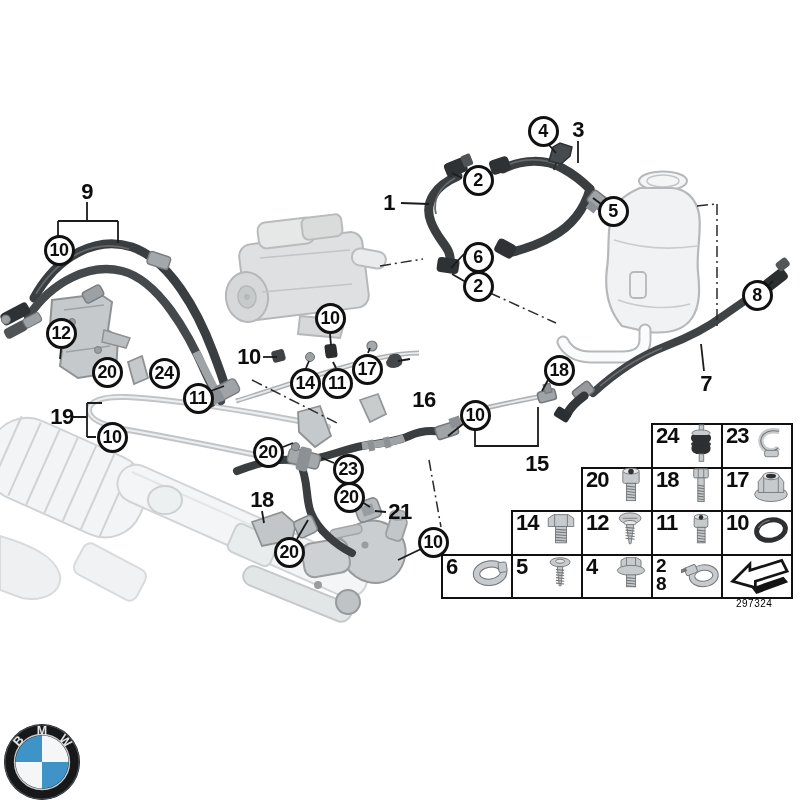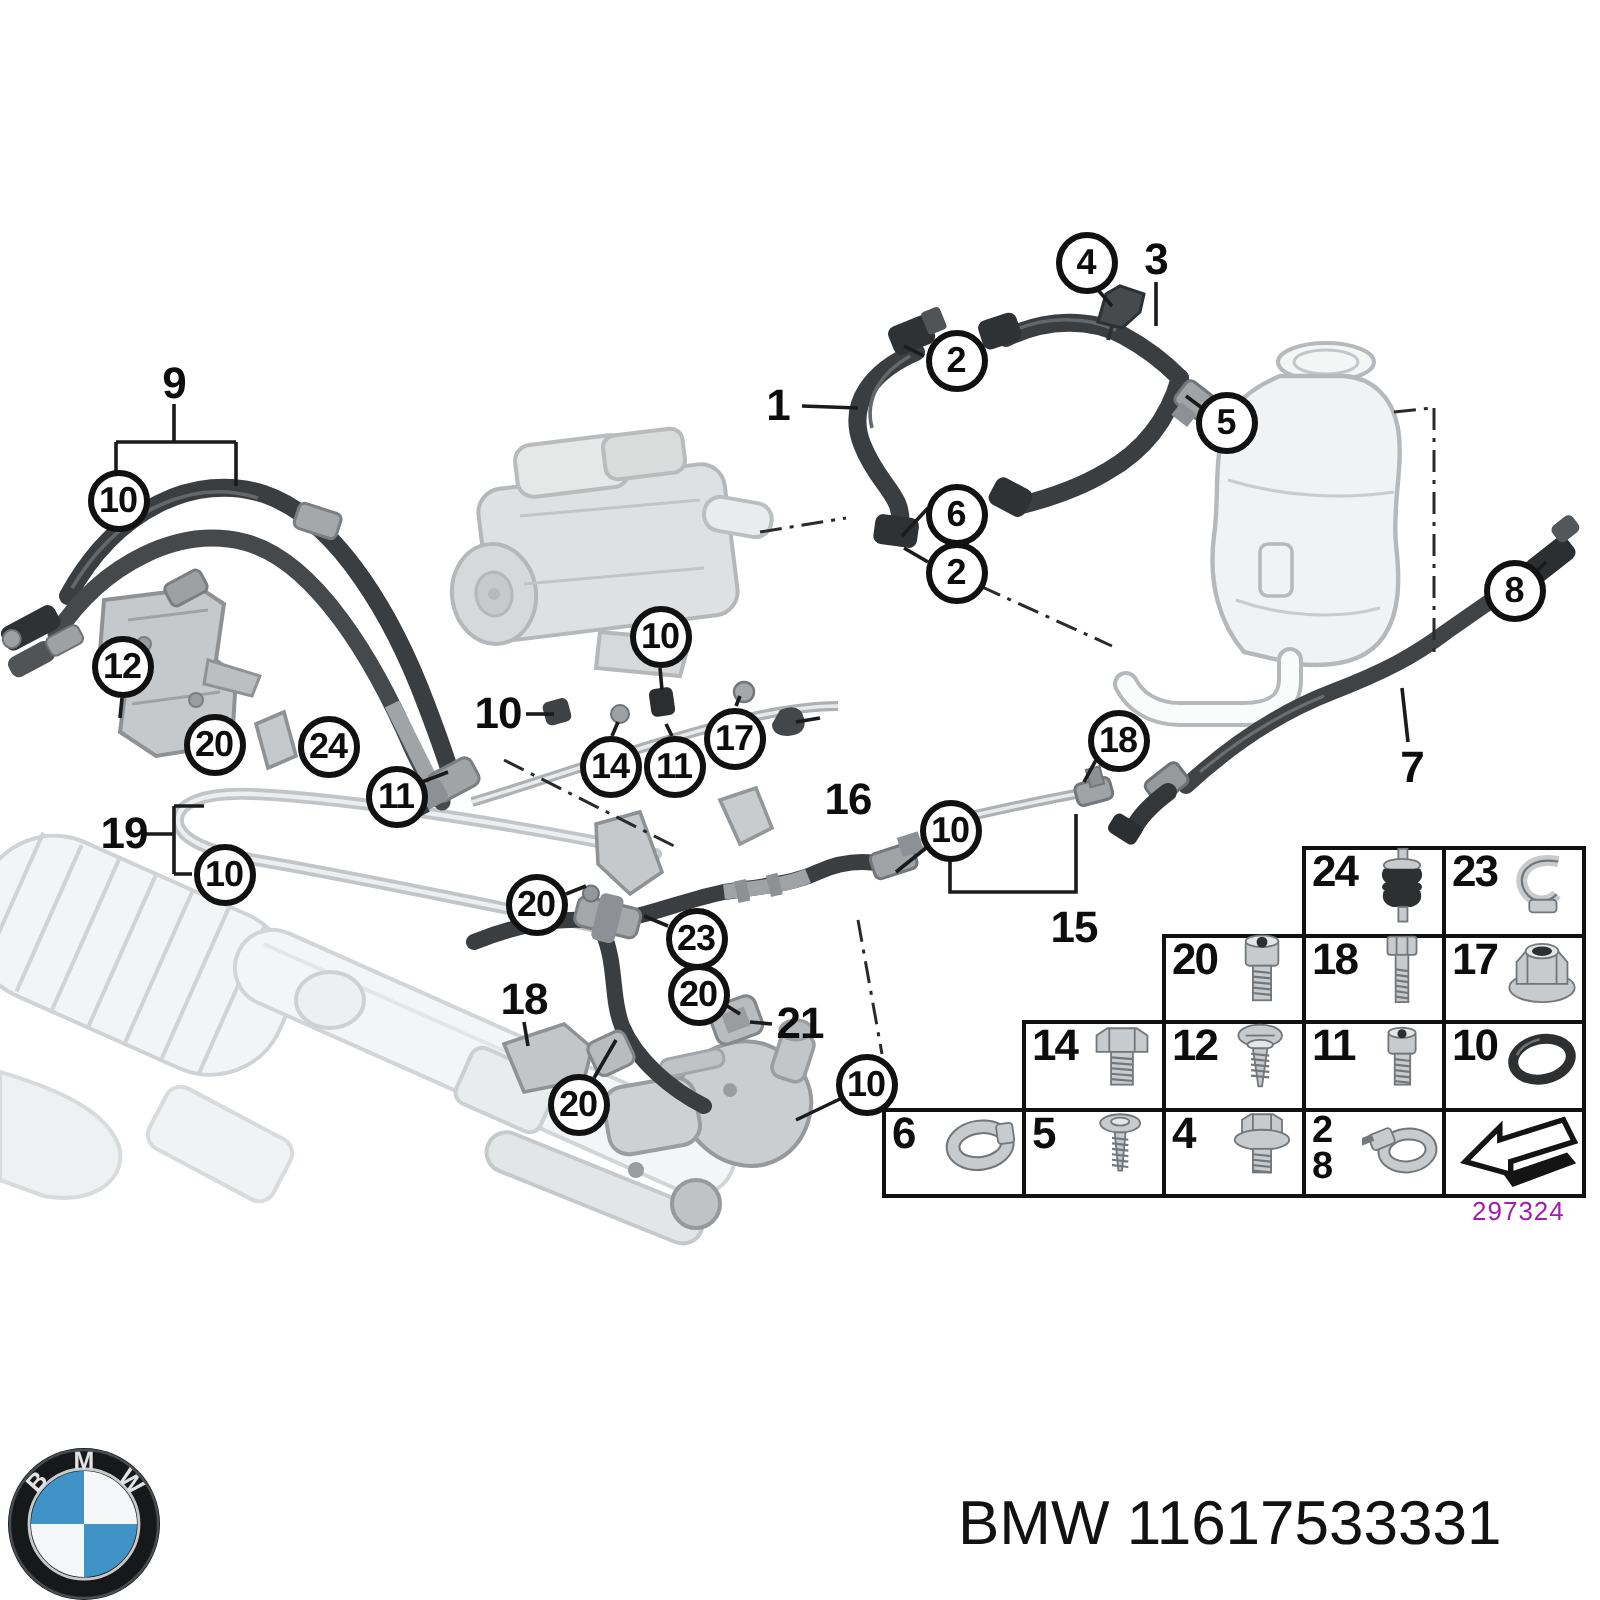--- a/index.html
+++ b/index.html
@@ -14,21 +14,21 @@
   .plain-num{position:absolute;transform:translate(-50%,-50%);font-size:22px;font-weight:bold;
              color:#0d0d0d;z-index:28;letter-spacing:-0.5px;}
   
   #legend{position:absolute;left:0;top:0;z-index:25;}
   .cell{position:absolute;background:#fff;outline:2px solid #101010;outline-offset:-1px;box-sizing:border-box;}
   .cell-num{position:absolute;left:4px;top:1px;font-size:22px;font-weight:bold;color:#0d0d0d;line-height:1.0;letter-spacing:-1px;}
   .cell-num.dbl{font-size:19px;line-height:0.98;top:2px;}
   .cell-icon{position:absolute;right:1px;top:50%;transform:translateY(-50%);}
   .cell-icon.full{right:2px;}
   
-  .drawing-number{position:absolute;font-size:13px;color:#a21caf;z-index:26;letter-spacing:0.5px;}
+  .drawing-number{position:absolute;font-size:10px;color:#000000;z-index:26;letter-spacing:0.5px;}
   
   .footer-part{position:absolute;font-size:31px;color:#121212;z-index:26;letter-spacing:0px;}
   .bmw-logo{position:absolute;z-index:26;}
 </style>
 </head>
 <body>
 
 <div class="stage">
 
 <svg class="art" width="800" height="800" viewBox="0 0 800 800">
@@ -480,18 +480,14 @@
     <path d="M39,39 L12.5,39 A26.5,26.5 0 0 0 39,65.5 Z" fill="#f4f6f7"></path>
     <path d="M39,39 L39,65.5 A26.5,26.5 0 0 0 65.5,39 Z" fill="#3f93c6"></path>
   </g>
   <g font-family="Liberation Sans, DejaVu Sans, sans-serif" font-size="12.5" font-weight="bold" fill="#e3e3e3" text-anchor="middle">
     <text x="39" y="11.5" transform="rotate(-48 39 39)">B</text>
     <text x="39" y="11.5">M</text>
     <text x="39" y="11.5" transform="rotate(48 39 39)">W</text>
   </g>
 </svg>
 
-<div class="footer-part" style="left:479px;top:744px;">
-  <span>BMW</span>
-  <span>11617533331</span>
+
 </div>
 
-</div>
-
 </body></html>

